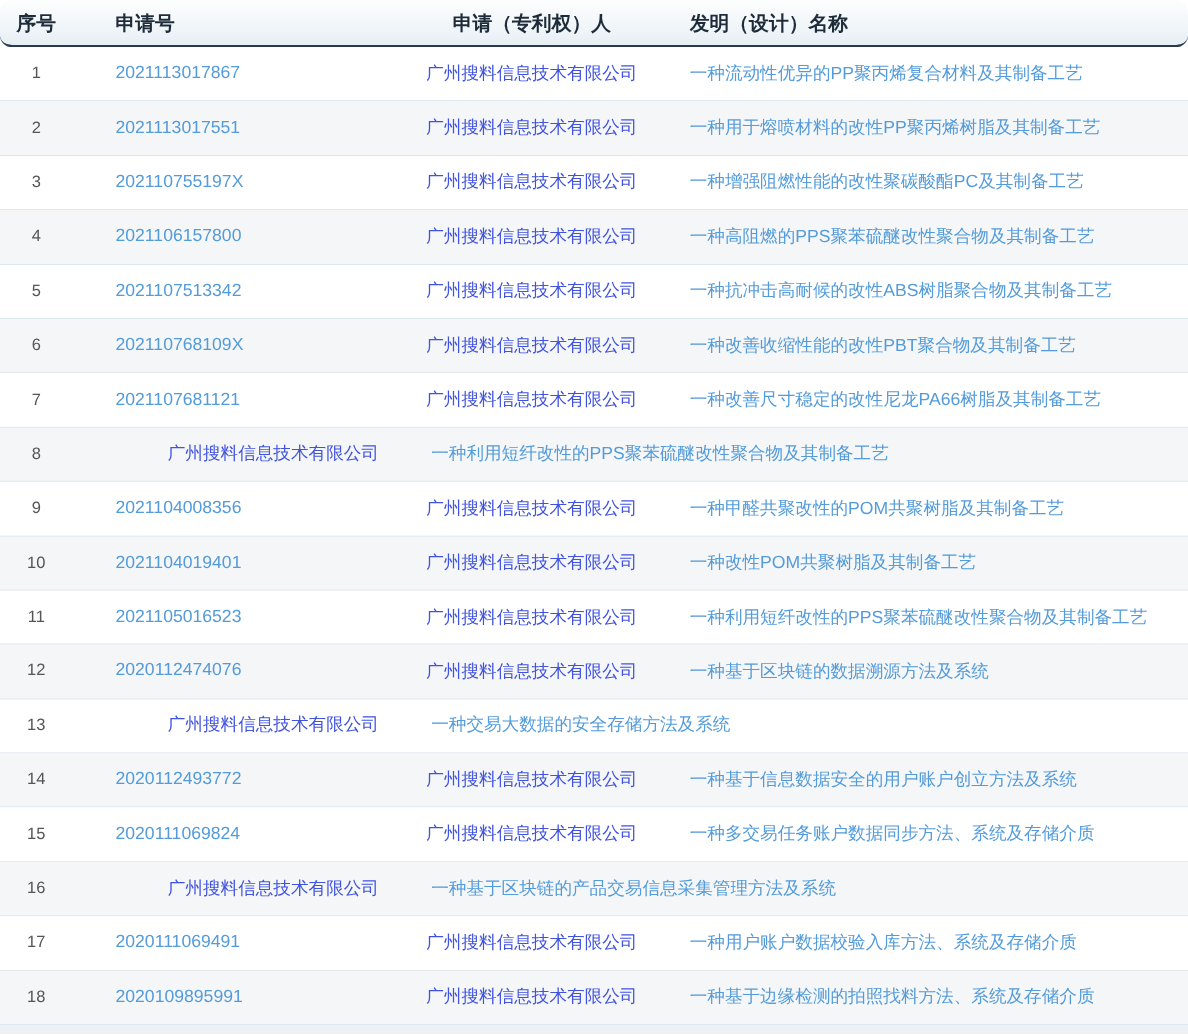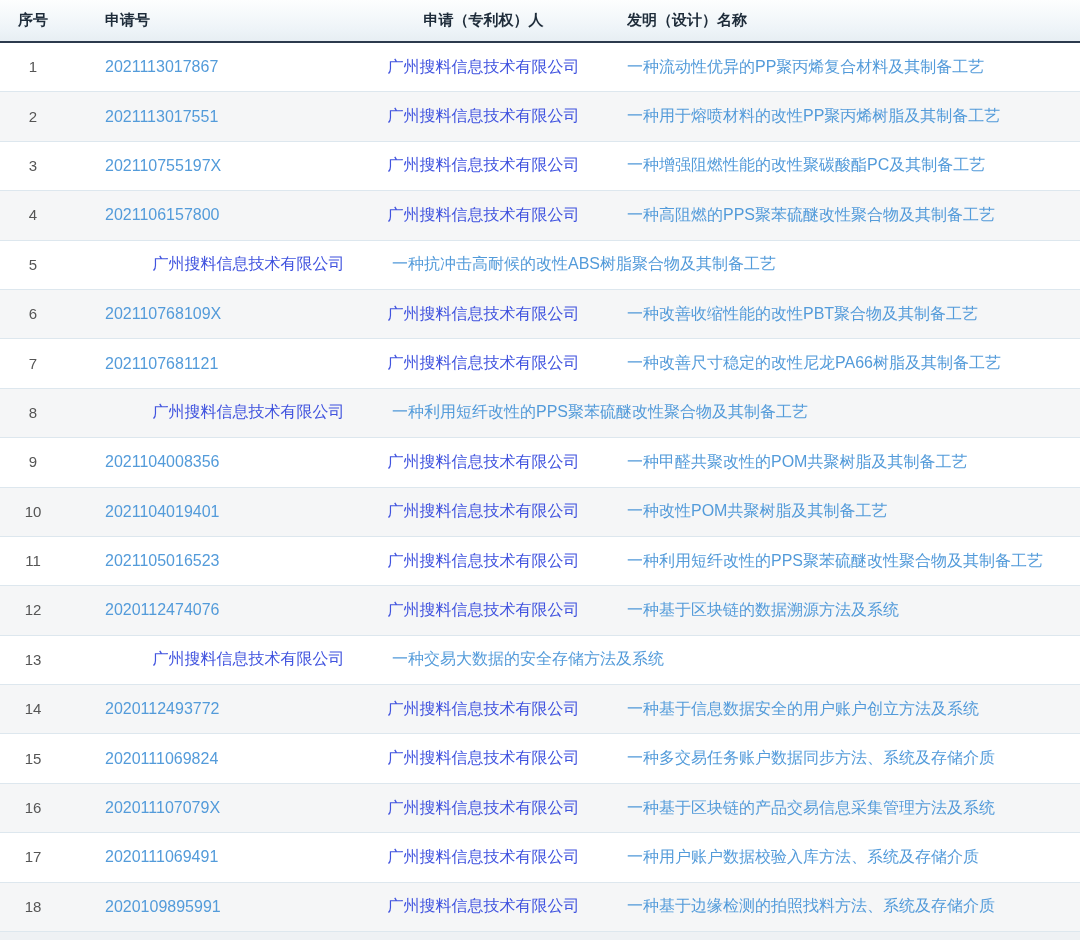--- a/index.html
+++ b/index.html
@@ -22,22 +22,23 @@
     width:1080px;
     background:#ffffff;
   }
   .thead{
     display:flex;
     align-items:center;
     height:43px;
     background:linear-gradient(180deg,#fdfefe 0%,#eef4f8 70%,#e7eef3 100%);
     border-bottom:2px solid var(--header-border);
     font-weight:bold;
-    font-size:15px;
+    font-size:18px;
     color:var(--header-text);
+    border-radius:11px;
   }
   .trow{
     display:flex;
     align-items:center;
     height:49.4px;
     border-bottom:1px solid var(--separator);
     background:#ffffff;
     font-size:16px;
   }
   .trow:nth-child(even){
@@ -147,20 +148,23 @@
     </div>
     <div class="col-title">
       <a class="cell-link link-light">一种高阻燃的PPS聚苯硫醚改性聚合物及其制备工艺</a>
     </div>
   </div>
 
   <div class="trow">
     <div class="col-index">
       <span class="index-text">5</span>
     </div>
+    <div class="col-appno">
+      <a class="cell-link link-light">2021107513342</a>
+    </div>
     <div class="col-applicant">
       <a class="cell-link link-indigo">广州搜料信息技术有限公司</a>
     </div>
     <div class="col-title">
       <a class="cell-link link-light">一种抗冲击高耐候的改性ABS树脂聚合物及其制备工艺</a>
     </div>
   </div>
 
   <div class="trow">
     <div class="col-index">
@@ -303,23 +307,20 @@
     </div>
     <div class="col-title">
       <a class="cell-link link-light">一种多交易任务账户数据同步方法、系统及存储介质</a>
     </div>
   </div>
 
   <div class="trow">
     <div class="col-index">
       <span class="index-text">16</span>
     </div>
-    <div class="col-appno">
-      <a class="cell-link link-light">202011107079X</a>
-    </div>
     <div class="col-applicant">
       <a class="cell-link link-indigo">广州搜料信息技术有限公司</a>
     </div>
     <div class="col-title">
       <a class="cell-link link-light">一种基于区块链的产品交易信息采集管理方法及系统</a>
     </div>
   </div>
 
   <div class="trow">
     <div class="col-index">

